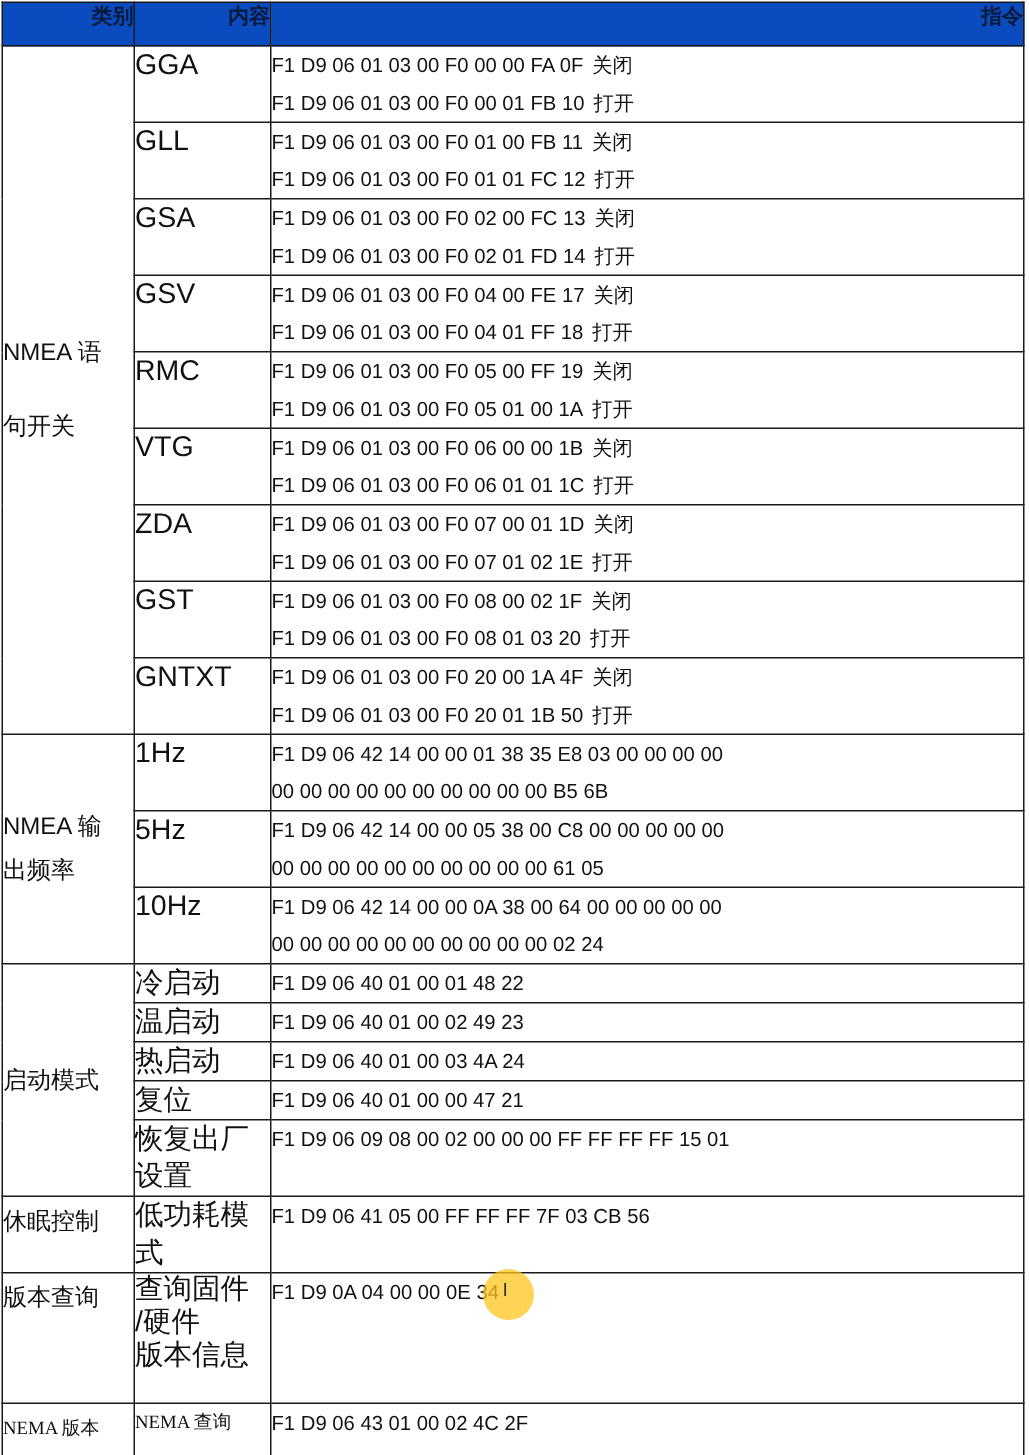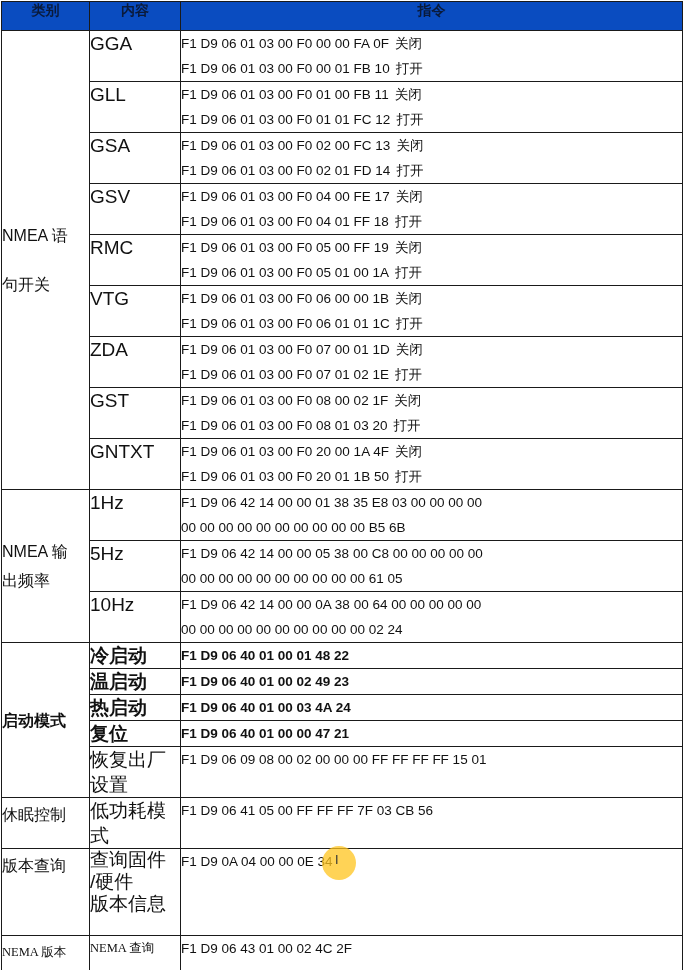--- a/index.html
+++ b/index.html
@@ -3,32 +3,32 @@
 <meta charset="utf-8">
 <style>
   html, body { margin: 0; padding: 0; background: #ffffff; }
   body { width: 686px; height: 970px; position: relative; overflow: hidden;
          font-family: "Liberation Sans", "DejaVu Sans", sans-serif; color: #111; }
   table.cmd { position: absolute; left: 1px; top: 1px; width: 681px;
               border-collapse: collapse; table-layout: fixed; }
   table.cmd td, table.cmd th { border: 1.5px solid #1a1a1a; padding: 0; vertical-align: top; }
   col.c1 { width: 88px; } col.c2 { width: 91px; } col.c3 { width: 502px; }
   thead th { background: #0a4cc0; height: 28px; font-size: 14px; font-weight: bold;
-             color: #0a1a3a; text-align: center; vertical-align: middle; padding-left: 10px; }
-  thead th.instr { text-align: center; }
+             color: #0a1a3a; text-align: right; vertical-align: middle; padding-left: 10px; }
+  thead th.instr { }
   .cat { font-size: 16px; padding: 0 0 0 9px; vertical-align: middle !important; line-height: 25px; }
   .cat.top { vertical-align: top !important; padding-top: 4px; font-family: Liberation Serif, serif; }
   .item { font-size: 19px; padding: 4px 0 0 11px; line-height: 25px; }
   .cmdcell { font-size: 13.5px; padding: 4px 0 0 9px; line-height: 25px; white-space: pre; }
   .cmdline { display: block; }
   .state { margin-left: 6px; }
   .serif { font-family: "Liberation Serif", "DejaVu Serif", serif; font-size: 12.5px; }
   tr.r51 td { height: 43px; }
   tr.r50 td { height: 42px; }
-  tr.r25 td { height: 18px; font-weight: bold; }
+  tr.r25 td { height: 18px; }
   .cursor-dot { position: absolute; left: 322px; top: 846px; width: 34px; height: 34px;
                 border-radius: 50%; background: rgba(255, 196, 30, 0.75); pointer-events: none; }
   .cursor-ibeam { position: absolute; left: 335px; top: 853px; font-size: 12px; color: #333;
                   font-family: "DejaVu Sans", sans-serif; }
 </style>
 </head>
 <body>
 
 <table class="cmd">
   <colgroup>

